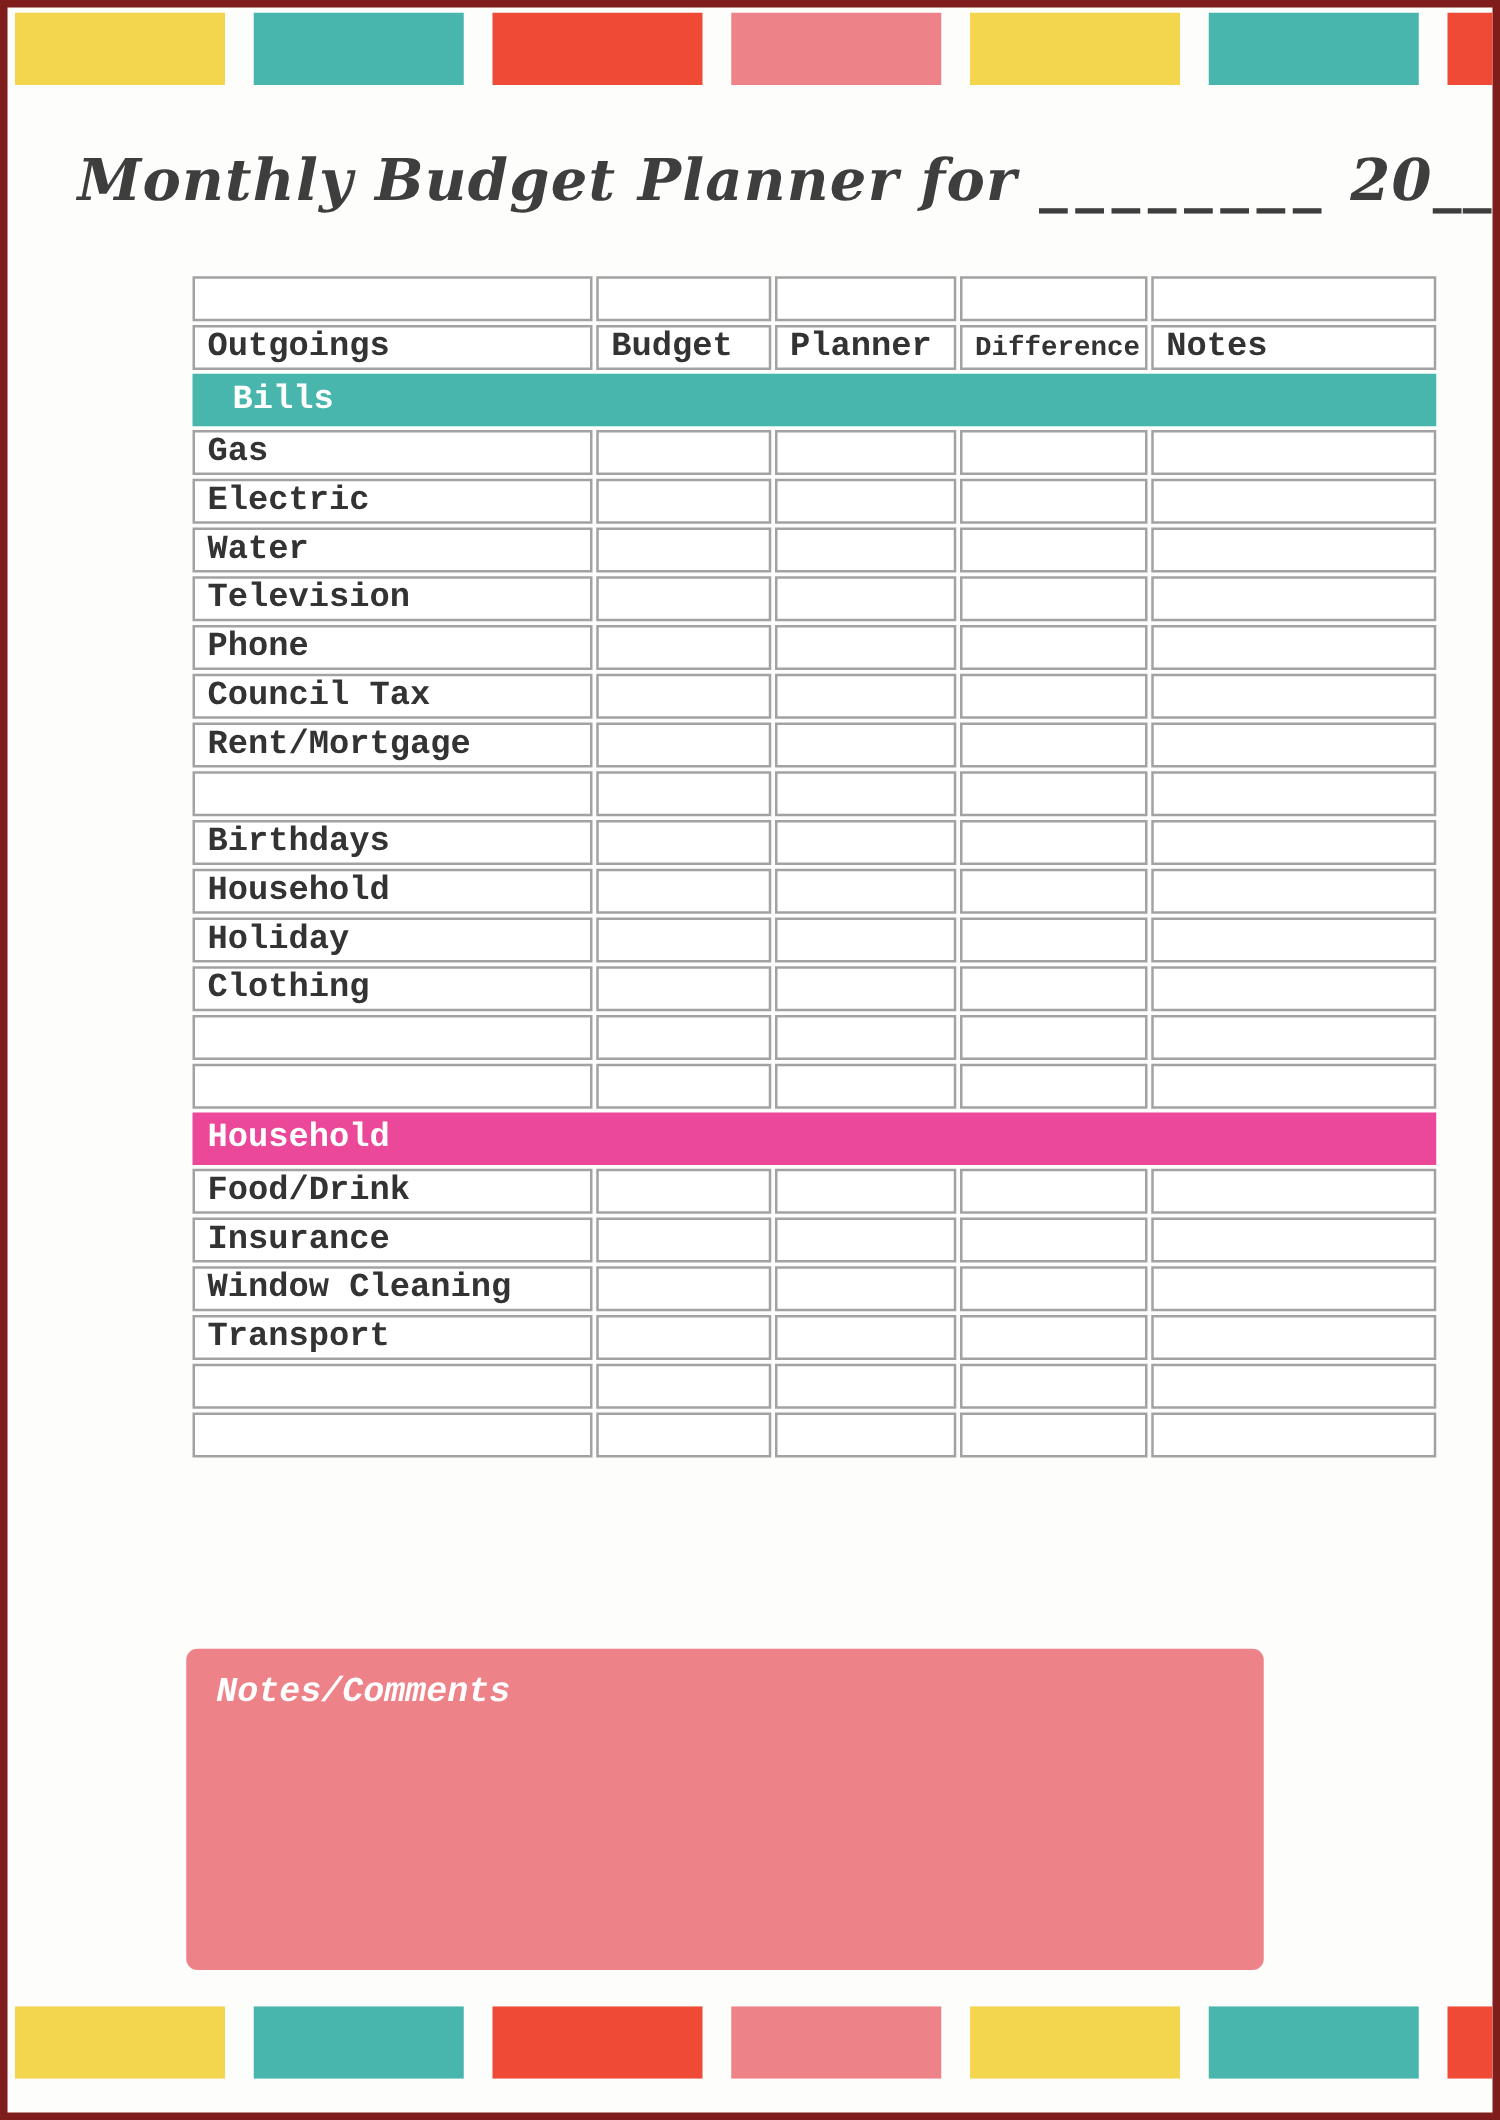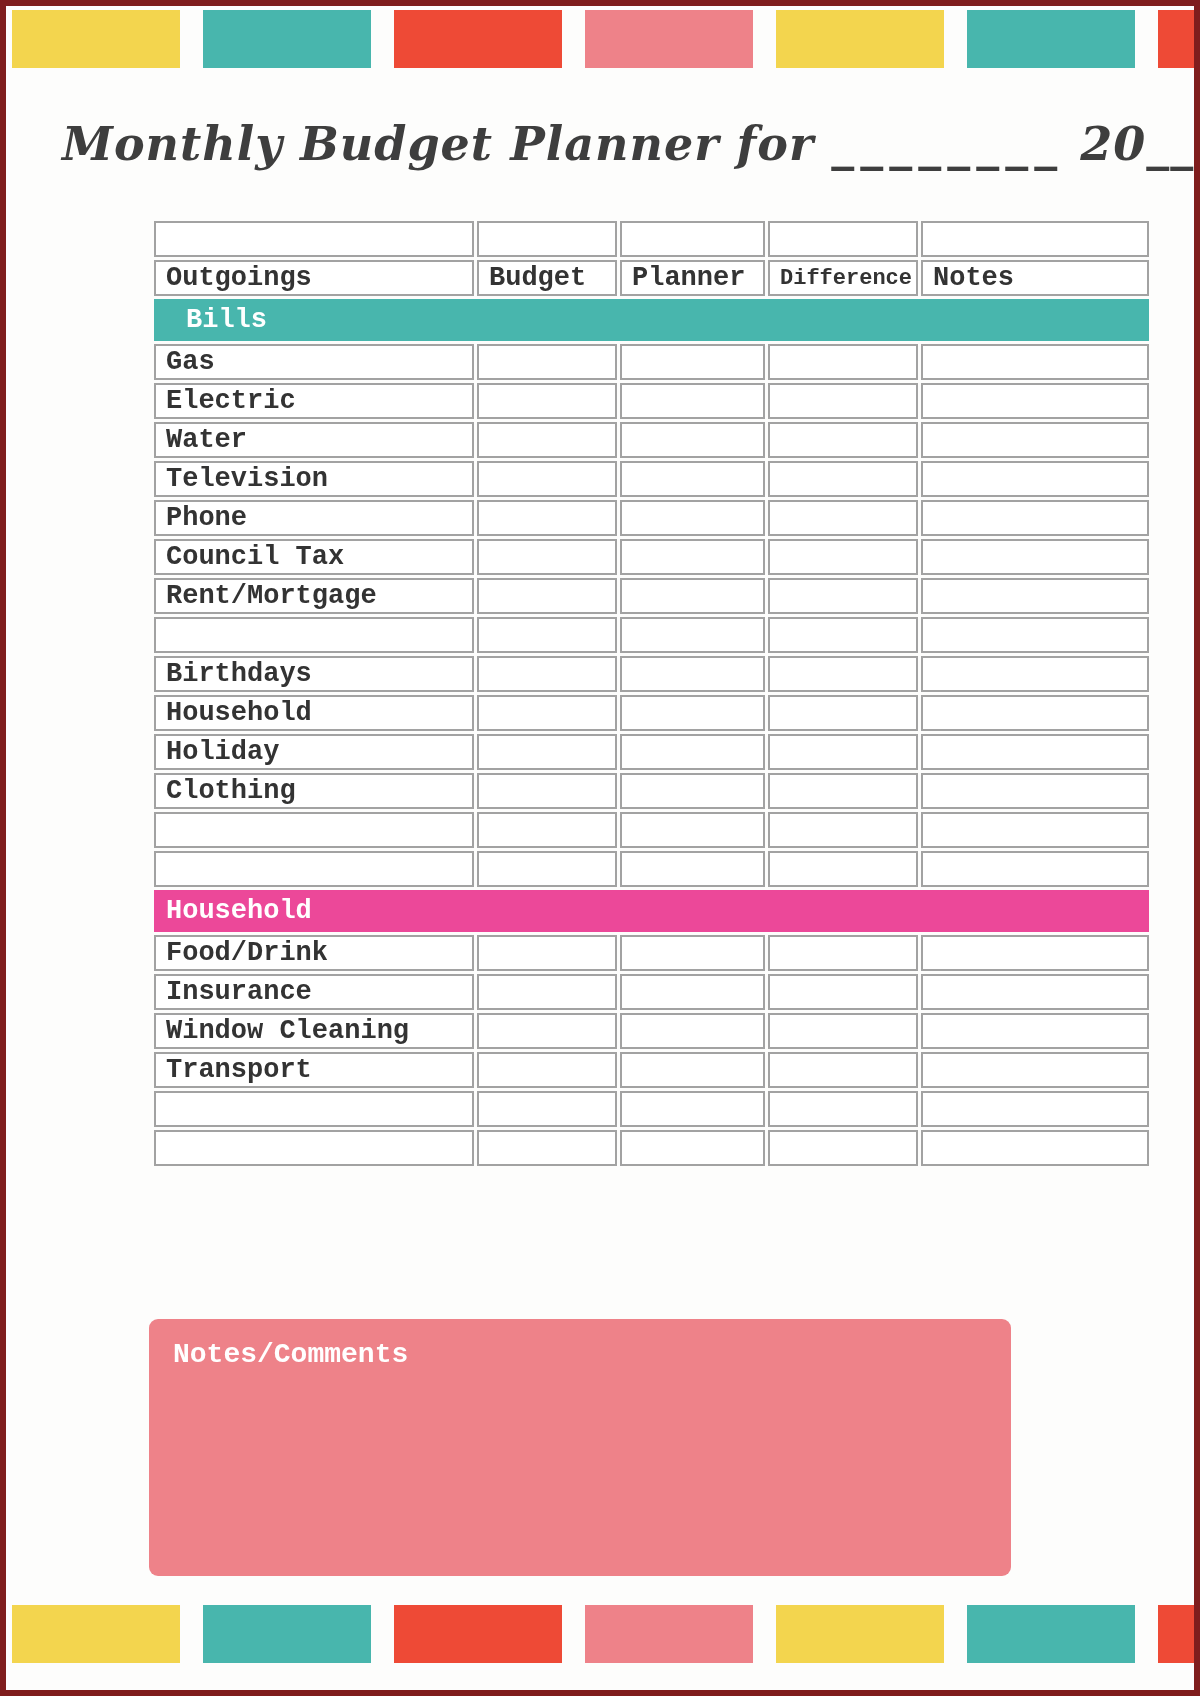--- a/index.html
+++ b/index.html
@@ -48,20 +48,21 @@
     color:#ffffff;
     height:42px;
     padding-left:12px;
     font-size:27px;
   }
   table.budget td.hdr-difference{font-size:22px;}
   .notes-box{
     position:absolute;left:143px;top:1313px;
     width:862px;height:257px;
     border-radius:9px;
+    font-style:italic;
   }
   .notes-label{
     padding:20px 0 0 24px;
     font-size:28px;font-weight:bold;color:#ffffff;
   }
 </style>
 </head>
 <body>
 
 <div class="page">

